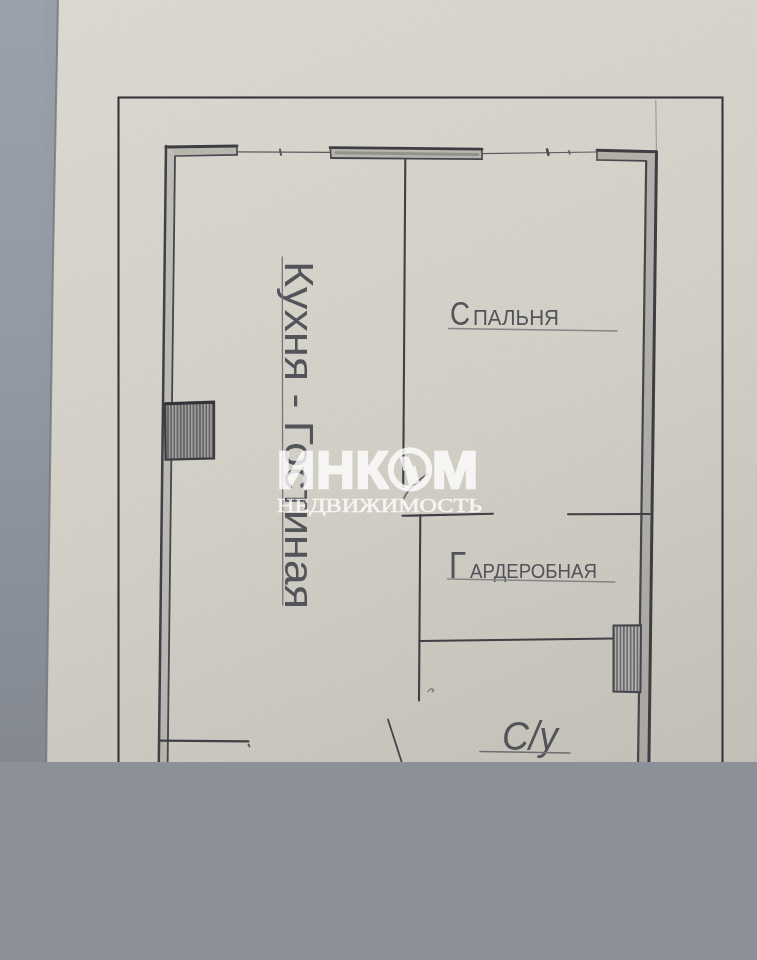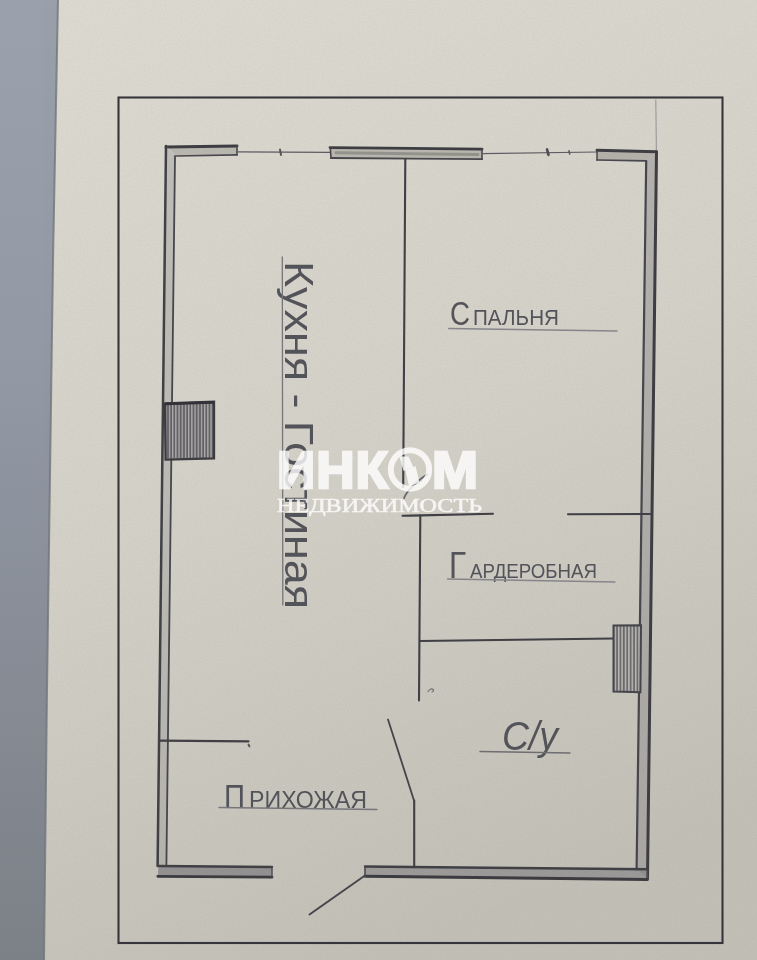--- a/index.html
+++ b/index.html
@@ -1,16 +1,16 @@
 <!DOCTYPE html>
 <html><head>
 <meta charset="utf-8">
 <style>
   html,body{margin:0;padding:0;background:#8b9099;}
-  #stage{position:relative;width:757px;height:960px;overflow:hidden;font-family:"Liberation Sans",sans-serif;}
+  #stage{position:relative;width:757px;height:762px;overflow:hidden;font-family:"Liberation Sans",sans-serif;}
 </style>
 </head>
 <body>
 <div id="stage">
 <svg width="757" height="960" viewBox="0 0 757 960" xmlns="http://www.w3.org/2000/svg">
 <defs>
   <linearGradient id="bgGrad" x1="0" y1="0" x2="0" y2="1">
     <stop offset="0" stop-color="#9aa1ac"></stop>
     <stop offset="0.35" stop-color="#939aa6"></stop>
     <stop offset="1" stop-color="#7c8087"></stop>

